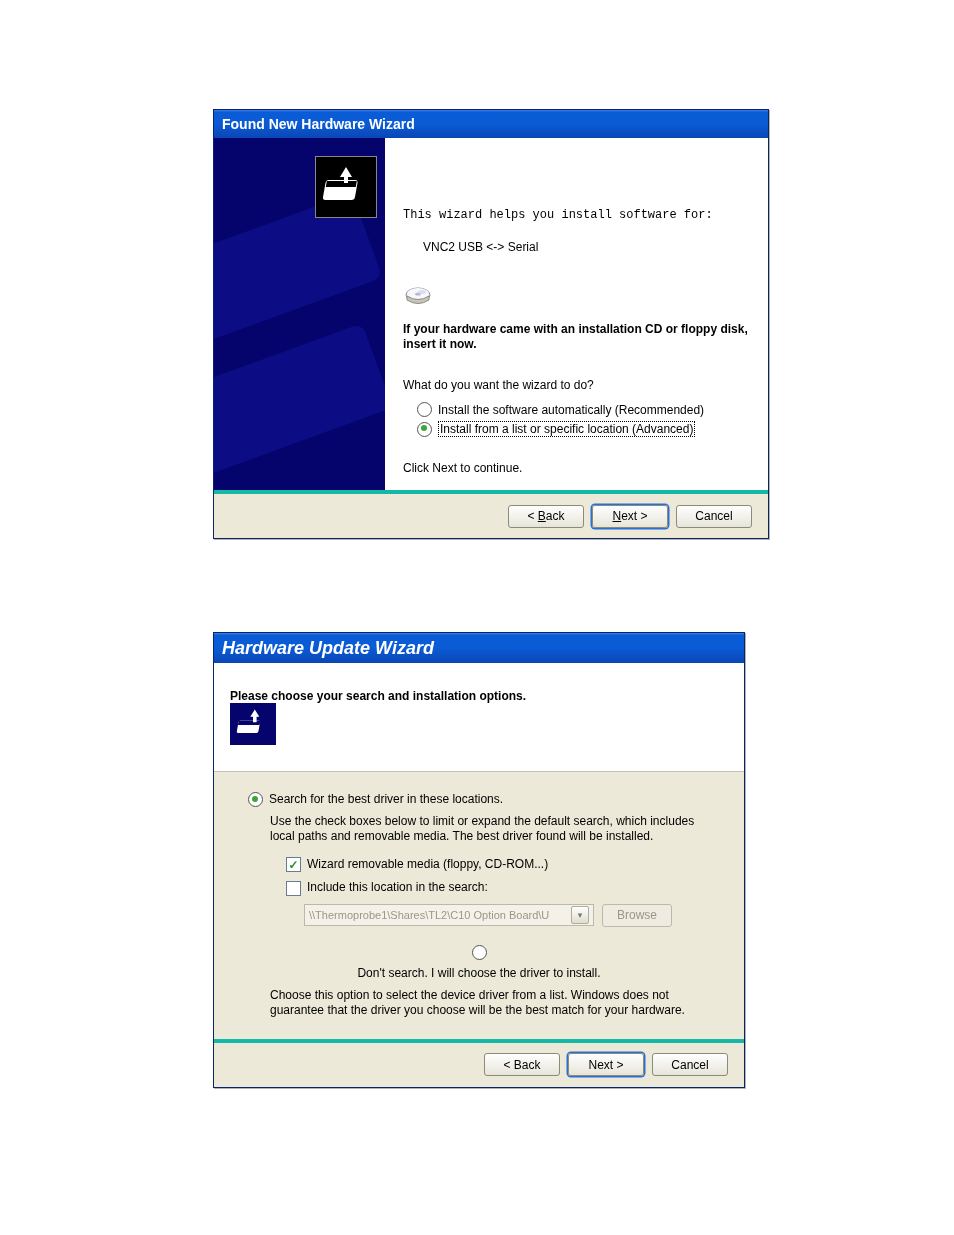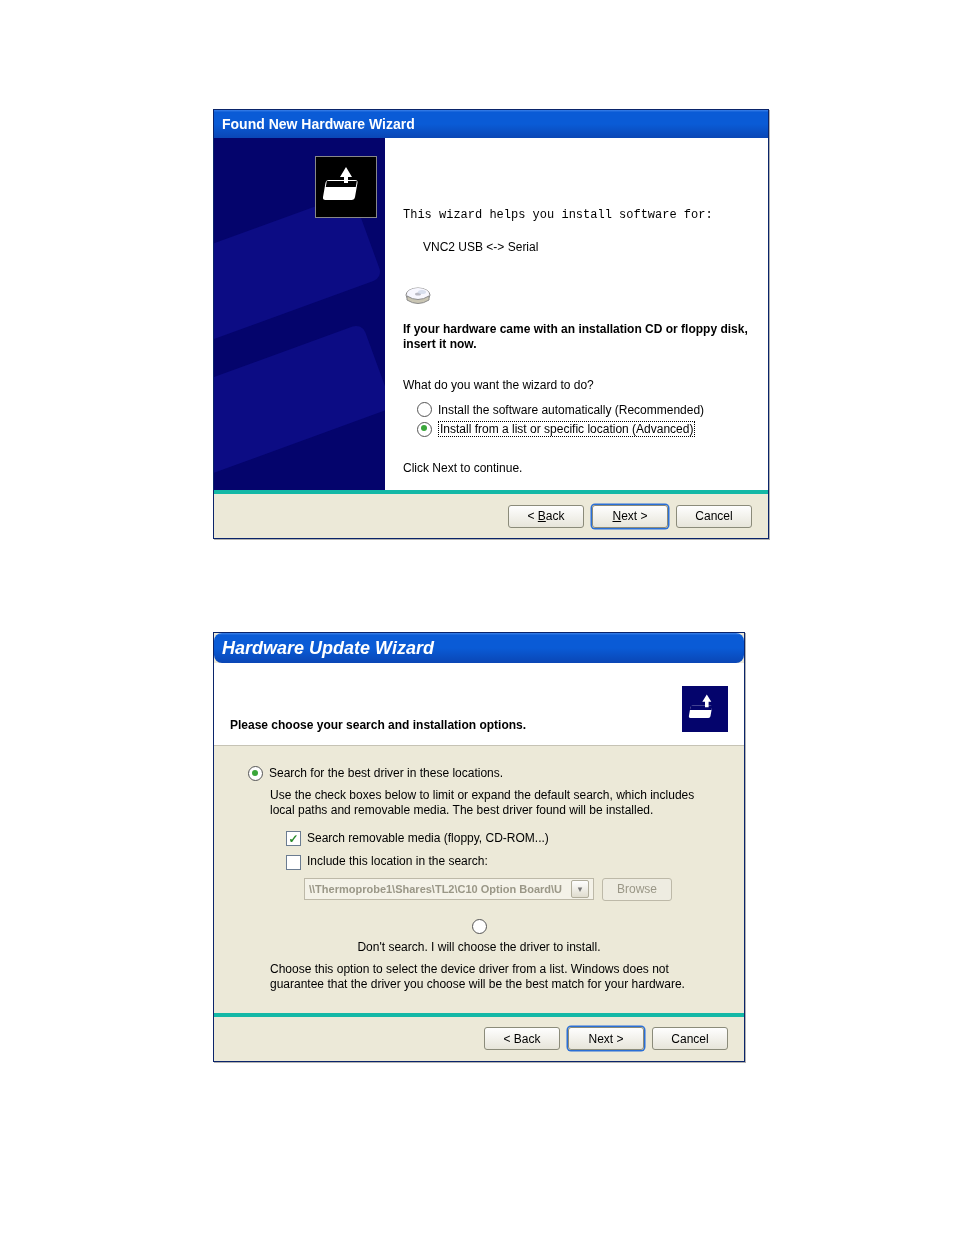--- a/index.html
+++ b/index.html
@@ -111,29 +111,30 @@
     font-size:12px;
     font-family:inherit;
     display:flex; align-items:center; justify-content:center;
     padding:0 8px;
     cursor:pointer;
   }
   .btn.default { box-shadow: 0 0 0 1.5px #2a6fd6; }
   .under { text-decoration:underline; }
 
   
-  .dlg2 .titlebar { font-size:18px; font-weight:bold; height:30px; font-style: italic; border-radius: 8px;}
+  .dlg2 .titlebar { font-size:18px; font-weight:bold; height:30px; font-style: italic;}
   .header-block {
     background:#fff;
     border-bottom:1px solid #c6c3b5;
     display:flex;
-    align-items:flex-end;
+    align-items:flex-start;
     justify-content:space-between;
-    padding:13px 16px;
+    padding:26px 16px;
     height:56px;
+    flex-direction:column;
   }
   .header-block .hb-text { font-weight:bold; font-size:12px;}
   .header-icon-box {
      width:46px; height:46px; background:#04046c;
      display:flex; align-items:center; justify-content:center;
   }
   .content2 {
     padding: 20px 34px 20px 34px;
     background:#ece9d8;
   }
@@ -243,29 +244,29 @@
   </div>
   <div class="content2">
     <div class="radio-row" style="margin-left:0;">
       <span class="radio selected"></span>
       <span class="sub">Search for the best driver in these locations.</span>
     </div>
     <div class="sub sub-desc">Use the check boxes below to limit or expand the default search, which includes local paths and removable media. The best driver found will be installed.</div>
 
     <div class="check-row">
       <span class="checkbox checked"></span>
-      <span class="sub">Search removable media (floppy, CD-ROM...)</span>
+      <span class="sub">Wizard removable media (floppy, CD-ROM...)</span>
     </div>
     <div class="check-row">
       <span class="checkbox"></span>
       <span class="sub">Include this location in the search:</span>
     </div>
     <div class="path-row">
       <div class="path-input">
-        <span style="overflow:hidden; white-space:nowrap;font-weight:bold;">\\Thermoprobe1\Shares\TL2\C10 Option Board\U</span>
+        <span style="overflow:hidden; white-space:nowrap;">\\Thermoprobe1\Shares\TL2\C10 Option Board\U</span>
         <span class="dd-caret">▾</span>
       </div>
       <button class="btn disabled" style="min-width:70px;">Browse</button>
     </div>
 
     <div class="radio-row opt2" style="margin-left:0;flex-direction:column;">
       <span class="radio"></span>
       <span class="sub">Don't search. I will choose the driver to install.</span>
     </div>
     <div class="sub sub-desc opt2-desc">Choose this option to select the device driver from a list.  Windows does not guarantee that the driver you choose will be the best match for your hardware.</div>

